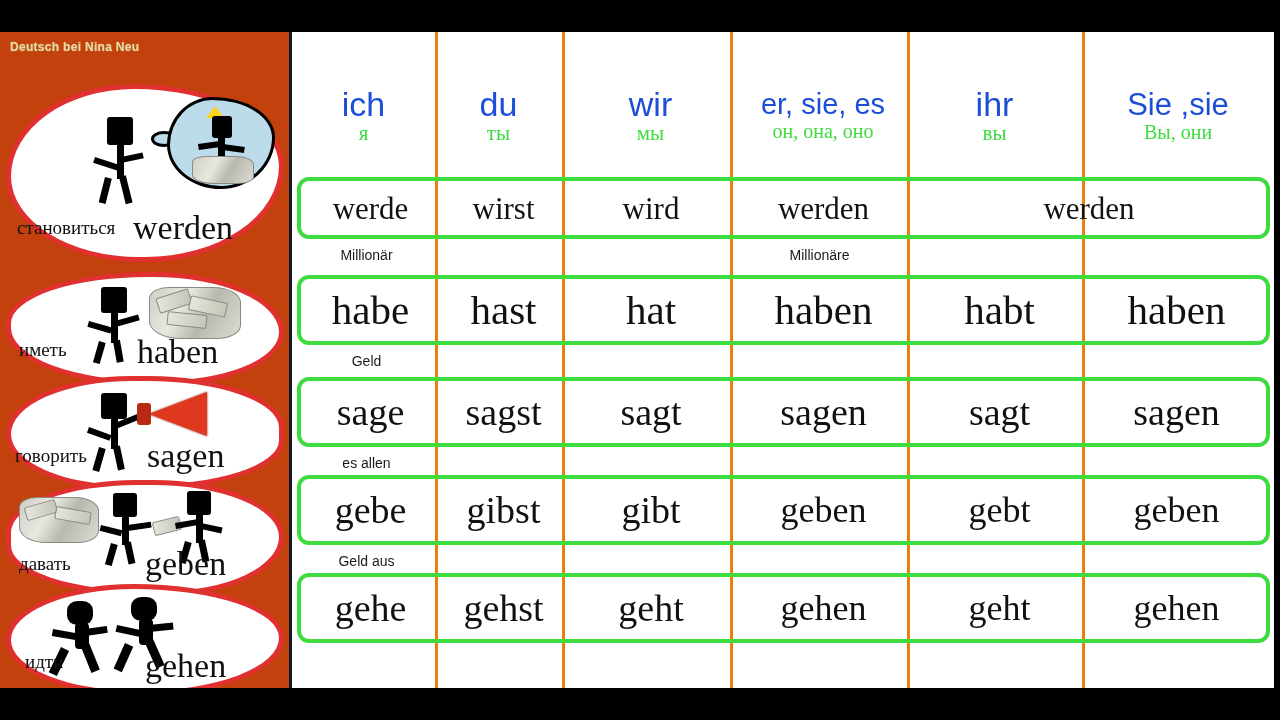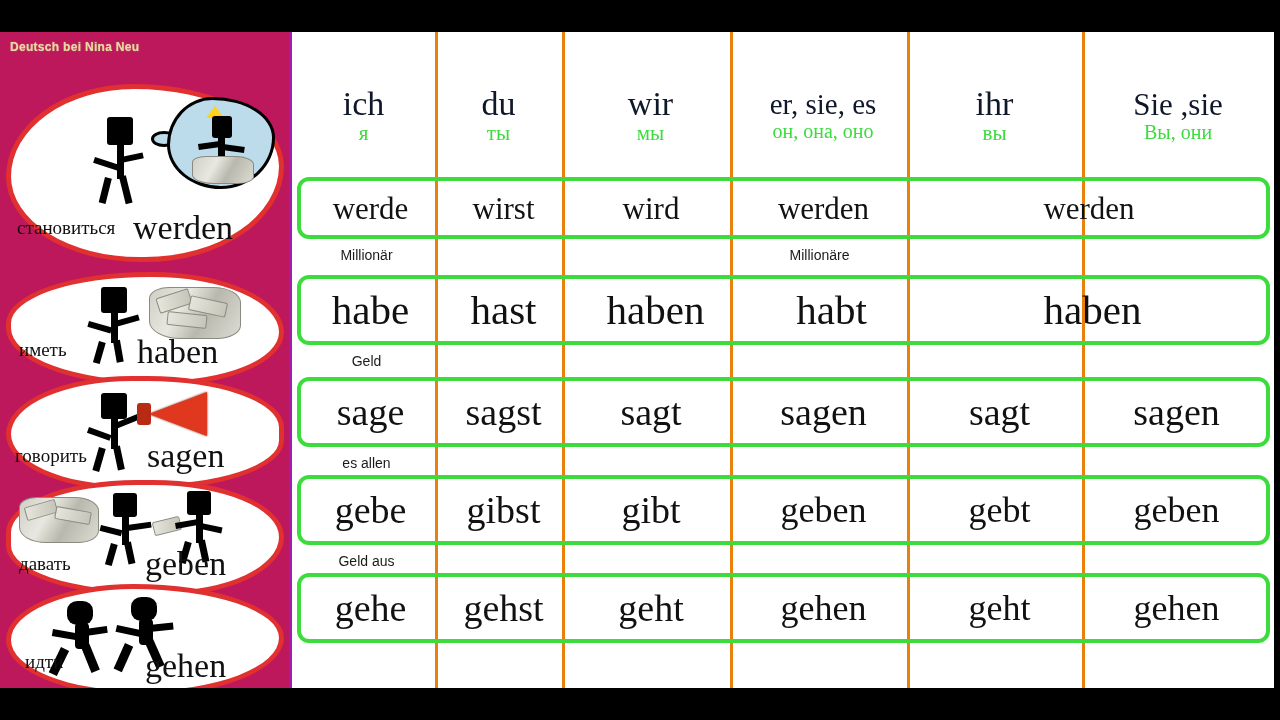--- a/index.html
+++ b/index.html
@@ -21,23 +21,23 @@
     left:0; top:32px; width:1274px; height:656px;
     background:#ffffff;
     display:flex;
     overflow:hidden;
   }
 
   
   #sidebar{
     position:relative;
     width:292px; height:100%;
-    background:#be185d;
+    background:#c2410c;
     flex:0 0 292px;
-    border-right:3px solid #a21caf;
+    border-right:3px solid #0f172a;
   }
   #watermark{
     position:absolute; left:10px; top:8px;
     font-family:"Liberation Sans", sans-serif;
     font-weight:bold; font-size:12px;
     color:#e8d8a0;
     letter-spacing:.3px;
     text-shadow:0 0 1px #c9bb86;
     white-space:nowrap;
   }
@@ -142,22 +142,22 @@
     position:absolute; left:0; right:0; top:0; height:118px;
     display:flex;
   }
   .hcell{
     flex:1 1 0;
     display:flex; flex-direction:column;
     align-items:center; justify-content:center;
     gap:2px;
   }
   .h-de{
-    font-family:Liberation Serif, serif;
-    font-size:34px; color:#0f172a; line-height:1;margin-top:48px;
+    font-family:Liberation Sans, sans-serif;
+    font-size:34px; color:#1d4ed8; line-height:1;margin-top:48px;
   }
   .h-ru{
     font-family:"Liberation Serif", serif;
     font-size:21px; color:#3ddb3d; line-height:1;
   }
 
   .vrow{
     position:absolute; left:0; right:0;
   }
   .vrow-box{
@@ -367,20 +367,21 @@
           <div class="vnotecell" style="flex:0 0 177px;">Millionäre</div>
           <div class="vnotecell" style="flex:0 0 175px;"></div>
           <div class="vnotecell"></div>
         </div>
       </div>
 
       <div class="vrow" style="top:243px;">
         <div class="vrow-box" style="height:70px;">
           <div class="vcellw" style="flex:0 0 139px; font-size:41px;">habe</div>
           <div class="vcellw" style="flex:0 0 127px; font-size:41px;">hast</div>
+          <div class="vcellw" style="flex:0 0 168px; font-size:41px;">hat</div>
           <div class="vcellw" style="flex:0 0 177px; font-size:41px;">haben</div>
           <div class="vcellw" style="flex:0 0 175px; font-size:41px;">habt</div>
           <div class="vcellw" style="font-size:41px;">haben</div>
         </div>
         <div class="vnote" style="top:72px;">
           <div class="vnotecell" style="flex:0 0 139px;">Geld</div>
           <div class="vnotecell" style="flex:0 0 127px;"></div>
           <div class="vnotecell" style="flex:0 0 168px;"></div>
           <div class="vnotecell" style="flex:0 0 177px;"></div>
           <div class="vnotecell" style="flex:0 0 175px;"></div>

